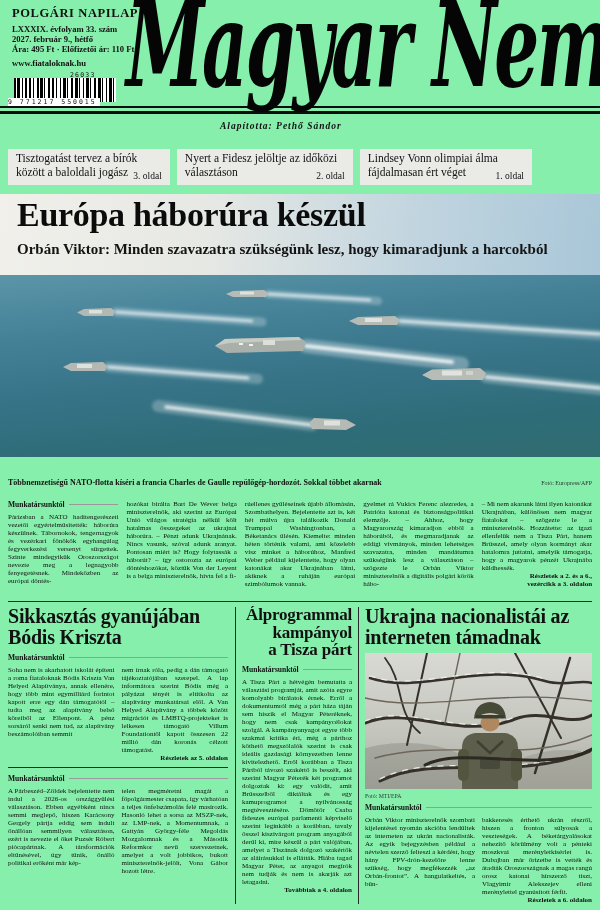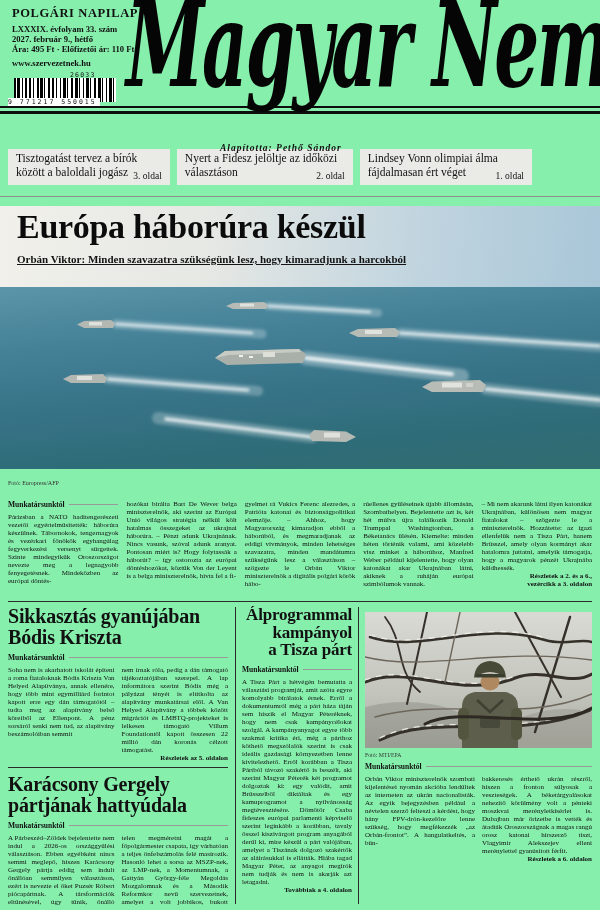--- a/index.html
+++ b/index.html
@@ -13,39 +13,39 @@
   #barcode{position:absolute;left:8px;top:71px;width:108px;height:35px;}
   .bc-top{position:absolute;top:0;left:62px;font-family:"DejaVu Sans Mono",monospace;font-size:6.5px;letter-spacing:1.2px;}
   .bc-bars{position:absolute;top:7px;left:6px;right:0;height:24px;
      background:repeating-linear-gradient(90deg,#000 0,#000 1.5px,#fff 1.5px,#fff 3px,#000 3px,#000 6px,#fff 6px,#fff 7.5px,#000 7.5px,#000 8.5px,#fff 8.5px,#fff 11.5px);}
   .bc-num{position:absolute;bottom:0;left:0;font-family:"DejaVu Sans Mono",monospace;font-size:6.5px;letter-spacing:2px;background:#fff;padding:0 3px 0 0;}
   #masthead{position:absolute;left:126px;top:-14px;z-index:3;font-family:"DejaVu Serif",serif;
      font-style:italic;font-weight:bold;font-size:118px;line-height:1;letter-spacing:-4px;
      transform:scaleX(.60);transform-origin:left top;white-space:nowrap;color:#050505;}
   .mh-rule-a{position:absolute;left:0;right:0;top:106px;height:2px;background:#0d0d0d;z-index:1;}
   .mh-rule-b{position:absolute;left:0;right:0;top:111px;height:3px;background:#0d0d0d;z-index:1;}
-  #founder{position:absolute;left:220px;top:121px;font-size:9.5px;font-style:italic;font-weight:bold;letter-spacing:1px;z-index:4;margin-top:22px;}
+  #founder{position:absolute;left:220px;top:121px;font-size:9.5px;font-style:italic;font-weight:bold;letter-spacing:1px;z-index:4;}
 
   
   #teasers{position:absolute;left:8px;top:149px;width:524px;display:flex;gap:7px;}
   .teaser{position:relative;background:#eaeae7;height:36px;padding:3px 8px;box-sizing:border-box;}
   .teaser .t-text{font-size:11.5px;line-height:13.5px;display:block;padding-right:2px;}
   .teaser .t-page{position:absolute;right:8px;bottom:4px;font-size:9.5px;}
   #t1{width:183px;} #t2{width:199px;} #t3{width:195px;}
   #teaser-rule{position:absolute;left:0;right:0;top:196px;height:1px;background:#8f8f8f;}
 
   
-  #hero{position:absolute;left:0;top:206px;width:600px;height:228px;}
+  #hero{position:absolute;left:0;top:194px;width:600px;height:228px;}
   #hero .sky{position:absolute;inset:0;height:81px;
      background:linear-gradient(96deg,#f1f0eb 0%,#e6e8e4 35%,#c0d4df 70%,#a9c7d8 100%);}
   #hero .sea{position:absolute;left:0;top:81px;width:600px;height:182px;
      background:linear-gradient(175deg,#5b95a8 0%,#448197 28%,#377387 55%,#2e6c78 80%,#306d70 100%);}
   #hero .sea svg{position:absolute;inset:0;}
   .headline{position:absolute;left:17px;top:2px;font-size:34px;font-weight:bold;color:#0b0b0b;letter-spacing:-.3px;z-index:2;}
-  .subhead{position:absolute;left:17px;top:47px;font-size:11px;font-weight:bold;color:#141414;z-index:2;text-decoration:underline;}
+  .subhead{position:absolute;left:17px;top:47px;font-size:15px;font-weight:bold;color:#141414;z-index:2;}
 
   #lead-caption{position:absolute;left:8px;top:478px;width:584px;display:flex;justify-content:space-between;align-items:flex-start;}
   .cap-text{font-size:8px;font-weight:bold;}
   .cap-credit{font-size:6px;color:#333;margin-top:2px;white-space:nowrap;}
 
   
   #lead-body{position:absolute;left:8px;top:500px;width:584px;height:99px;display:flex;gap:8px;overflow:hidden;}
   #lead-body .col{flex:1 1 0;}
   .byline{display:flex;align-items:center;gap:4px;font-size:7.5px;font-weight:bold;margin-bottom:4px;}
   .byline::after{content:"";flex:1;border-top:1px solid #9a9a9a;}
@@ -78,21 +78,21 @@
 </head>
 <body>
 
 <div id="page">
 
   <div id="pub-info">
     <div class="pi-title">POLGÁRI NAPILAP</div>
     <div class="pi-line">LXXXIX. évfolyam 33. szám</div>
     <div class="pi-line">2027. február 9., hétfő</div>
     <div class="pi-line">Ára: 495 Ft · Előfizetői ár: 110 Ft</div>
-    <div class="pi-line" style="margin-top:4px">www.szervezetnek.hu</div>
+    <div class="pi-line" style="margin-top:4px">www.fiataloknak.hu</div>
   </div>
 
   <div id="barcode">
     <div class="bc-top">26033</div>
     <div class="bc-bars"></div>
     <div class="bc-num">9 771217 550015</div>
   </div>
 
   <div id="masthead">Magyar Nemzet</div>
   <div class="mh-rule-a"></div>
@@ -174,36 +174,37 @@
         </g>
         <g transform="translate(288,143)">
           <polygon points="68,7 58,1.5 26,0 21,5 24,11 58,12" fill="#b5bab4"></polygon>
           <rect x="36" y="2.5" width="16" height="5" fill="#dfe2dc"></rect>
         </g>
       </svg>
     </div>
   </div>
 
   <div id="lead-caption">
+    <span class="cap-text">Többnemzetiségű NATO-flotta kíséri a francia Charles de Gaulle repülőgép-hordozót. Sokkal többet akarnak</span>
     <span class="cap-credit">Fotó: Europress/AFP</span>
   </div>
 
   <div id="lead-body">
     <div class="col">
       <div class="byline">Munkatársunktól</div>
       <div class="body">Párizsban a NATO haditengerészeti vezetői egyértelműsítették: háborúra készülnek. Tábornokok, tengernagyok és vezérkari főnökök egyhangúlag fegyverkezési versenyt sürgettek. Szinte mindegyikük Oroszországot nevezte meg a legnagyobb fenyegetésnek. Mindeközben az európai döntés-</div>
     </div>
     <div class="col">
       <div class="body">hozókat bírálta Bart De Wever belga miniszterelnök, aki szerint az Európai Unió világos stratégia nélkül költ hatalmas összegeket az ukrajnai háborúra. – Pénzt adunk Ukrajnának. Nincs vasunk, szóval adunk aranyat. Pontosan miért is? Hogy folytassák a háborút? – így ostorozta az európai döntéshozókat, köztük Von der Leyent is a belga miniszterelnök, hívta fel a fi-</div>
     </div>
     <div class="col">
+      <div class="body">rúellenes gyűléseinek újabb állomásán, Szombathelyen. Bejelentette azt is, két hét múlva újra találkozik Donald Trumppal Washingtonban, a Béketanács ülésén. Kiemelte: minden héten történik valami, ami közelebb visz minket a háborúhoz, Manfred Weber például kijelentette, hogy olyan katonákat akar Ukrajnában látni, akiknek a ruháján európai szimbólumok vannak.</div>
+    </div>
+    <div class="col">
       <div class="body">gyelmet rá Vukics Ferenc alezredes, a Patrióta katonai és biztonságpolitikai elemzője. – Ahhoz, hogy Magyarország kimaradjon ebből a háborúból, és megmaradjanak az eddigi vívmányok, minden lehetséges szavazatra, minden mandátumra szükségünk lesz a választáson – szögezte le Orbán Viktor miniszterelnök a digitális polgári körök hábo-</div>
-    </div>
-    <div class="col">
-      <div class="body">rúellenes gyűléseinek újabb állomásán, Szombathelyen. Bejelentette azt is, két hét múlva újra találkozik Donald Trumppal Washingtonban, a Béketanács ülésén. Kiemelte: minden héten történik valami, ami közelebb visz minket a háborúhoz, Manfred Weber például kijelentette, hogy olyan katonákat akar Ukrajnában látni, akiknek a ruháján európai szimbólumok vannak.</div>
     </div>
     <div class="col">
       <div class="body">– Mi nem akarunk látni ilyen katonákat Ukrajnában, különösen nem magyar fiatalokat – szögezte le a miniszterelnök. Hozzátette: az igazi ellenfelük nem a Tisza Párt, hanem Brüsszel, amely olyan kormányt akar hatalomra juttatni, amelyik támogatja, hogy a magyarok pénzét Ukrajnába küldhessék.</div>
       <div class="col-footer">Részletek a 2. és a 6.,</div>
       <div class="col-footer">vezércikk a 3. oldalon</div>
     </div>
   </div>
 
   <div id="divider-main"></div>
   <div id="vd1"></div>
@@ -213,41 +214,41 @@
     <div class="h2">Sikkasztás gyanújában Bódis Kriszta</div>
     <div class="byline">Munkatársunktól</div>
     <div class="cols2">
       <div class="col body">Soha nem is akarhatott iskolát építeni a roma fiataloknak Bódis Kriszta Van Helyed Alapítványa, annak ellenére, hogy több mint egymilliárd forintot kapott erre egy dán támogatótól – tudta meg az alapítvány belső köreiből az Ellenpont. A pénz sorsáról senki nem tud, az alapítvány beszámolóiban semmit</div>
       <div class="col">
         <div class="body">nem írnak róla, pedig a dán támogató tájékoztatójában szerepel. A lap informátora szerint Bódis még a pályázat tényét is eltitkolta az alapítvány munkatársai elől. A Van Helyed Alapítvány a többek között migrációt és LMBTQ-projekteket is lelkesen támogató Villum Foundationtől kapott összesen 22 millió dán koronás célzott támogatást.</div>
         <div class="col-footer">Részletek az 5. oldalon</div>
       </div>
     </div>
     <div class="hdiv"></div>
-    <div class="h2">Karácsony Gergely pártjának hattyúdala</div>
     <div class="byline">Munkatársunktól</div>
     <div class="cols2">
       <div class="col body">A Párbeszéd–Zöldek bejelentette nem indul a 2026-os országgyűlési választáson. Ebben egyébként nincs semmi meglepő, hiszen Karácsony Gergely pártja eddig sem indult önállóan semmilyen választáson, ezért is nevezte el őket Puzsér Róbert piócapártnak. A társformációk eltűnésével, úgy tűnik, önálló politikai erőként már kép-</div>
       <div class="col">
         <div class="body">telen megméretni magát a főpolgármester csapata, így várhatóan a teljes önfelszámolás felé masírozik. Hasonló lehet a sorsa az MSZP-nek, az LMP-nek, a Momentumnak, a Gattyán György-féle Megoldás Mozgalomnak és a Második Reformkor nevű szervezetnek, amelyet a volt jobbikos, bukott miniszterelnök-jelölt, Vona Gábor hozott létre.</div>
 
       </div>
     </div>
   </div>
 
   <div id="group-mid">
     <div class="h2">Álprogrammal</div>
     <div class="h2">kampányol</div>
     <div class="h2">a Tisza párt</div>
     <div class="byline">Munkatársunktól</div>
     <div class="body">A Tisza Párt a hétvégén bemutatta a választási programját, amit azóta egyre komolyabb bírálatok érnek. Erről a dokumentumról még a párt háza táján sem hiszik el Magyar Péteréknek, hogy nem csak kampánycélokat szolgál. A kampányanyagot egyre több szakmai kritika éri, még a párthoz köthető megszólalók szerint is csak ideális gazdasági környezetben lenne kivitelezhető. Erről korábban a Tisza Pártból távozó szakértő is beszélt, aki szerint Magyar Péterék két programot dolgoztak ki: egy valódit, amit Brüsszelből diktáltak és egy kamuprogramot a nyilvánosság megtévesztésére. Dömötör Csaba fideszes európai parlamenti képviselő szerint leginkább a korábban, tavaly ősszel kiszivárgott program anyagából derül ki, mire készül a párt valójában, amelyet a Tiszának dolgozó szakértők az aláírásukkal is ellátták. Hiába tagad Magyar Péter, az anyagot megírók nem tudják és nem is akarják azt letagadni.</div>
     <div class="col-footer">Továbbiak a 4. oldalon</div>
   </div>
 
   <div id="group-right">
+    <div class="h2">Ukrajna nacionalistái az interneten támadnak</div>
     <svg class="photo" viewBox="0 0 227 136">
       <defs>
         <linearGradient id="snow" x1="0" y1="0" x2="0" y2="1">
           <stop offset="0" stop-color="#d9dad4"></stop>
             <stop offset=".6" stop-color="#c3c4bc"></stop>
             <stop offset="1" stop-color="#a8a9a0"></stop>
         </linearGradient>
       </defs>
       <rect width="227" height="136" fill="url(#snow)"></rect>
       <ellipse cx="40" cy="120" rx="70" ry="30" fill="#8e8f86" opacity=".5"></ellipse>

